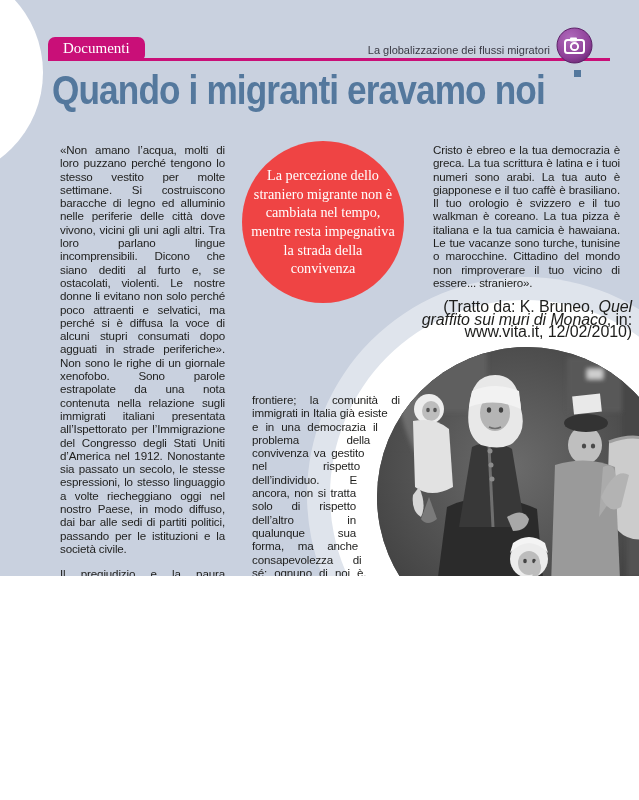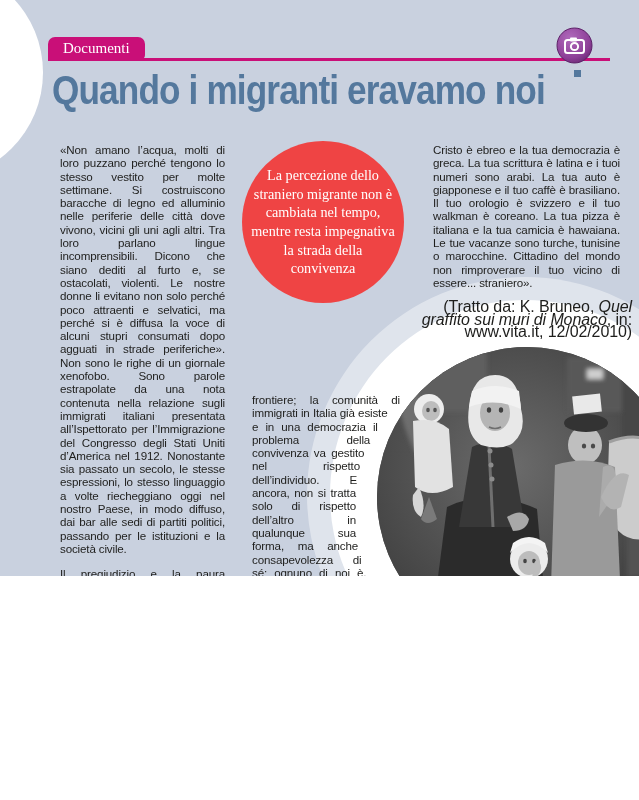--- a/index.html
+++ b/index.html
@@ -166,20 +166,21 @@
         </g>
         <path d="M158 228 Q164 222 160 216" stroke="#bdbdbd" stroke-width="5" fill="none" stroke-linecap="round"></path>
       </g>
     </svg>
   </div>
 
   <div class="doc-tab">
     <span>Documenti</span>
   </div>
   <div class="header-rule"></div>
+  <div class="topic-label">La globalizzazione dei flussi migratori</div>
   <div class="camera-badge">
     <svg width="37" height="37" viewBox="0 0 37 37">
       <defs>
         <radialGradient id="badgeGrad" cx="38%" cy="30%" r="80%">
           <stop offset="0%" stop-color="#b06bbc"></stop>
             <stop offset="70%" stop-color="#8d3f97"></stop>
             <stop offset="100%" stop-color="#64266f"></stop>
         </radialGradient>
       </defs>
       <circle cx="18.5" cy="18.5" r="17.5" fill="url(#badgeGrad)" stroke="#5c2168" stroke-width="1"></circle>

